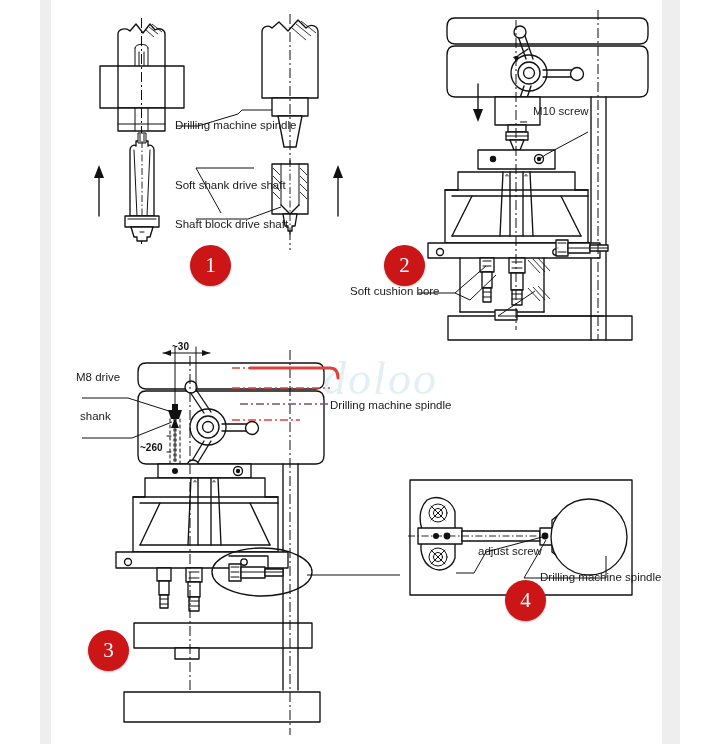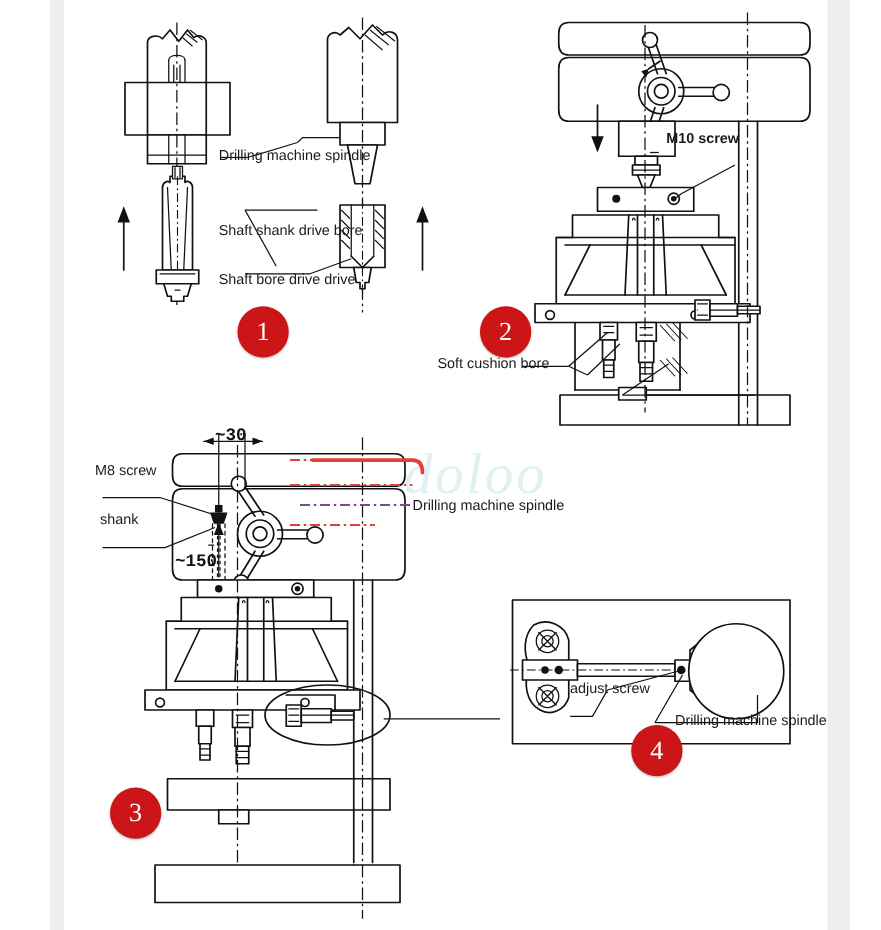--- a/index.html
+++ b/index.html
@@ -33,22 +33,22 @@
   .lbl {
     position: absolute;
     font-family: "Liberation Sans", sans-serif;
     font-size: 11.5px;
     color: #1a1a1a;
     white-space: nowrap;
     line-height: 1;
   }
   .dim {
     position: absolute;
-    font-family: Liberation Mono, monospace;
-    font-size: 14px;
+    font-family: Liberation Sans, sans-serif;
+    font-size: 10px;
     font-weight: bold;
     color: #111;
     white-space: nowrap;
   }
   .badge {
     position: absolute;
     width: 41px;
     height: 41px;
     border-radius: 50%;
     background: #cc1517;
@@ -414,33 +414,33 @@
       <circle class="wh" cx="589" cy="537" r="38"></circle>
 
       <path class="ld" d="M456,573 L474,573 L486,552"></path>
       <path class="ld" d="M486,552 L546,536"></path>
       <path class="ld" d="M524,578 L606,578 L606,556"></path>
       <path class="ld" d="M524,578 L546,540"></path>
     </g>
   </svg>
 
   <div class="lbl" style="left:175px; top:120px;">Drilling machine spindle</div>
-  <div class="lbl" style="left:175px; top:180px;">Shaft shank drive bore</div>
-  <div class="lbl" style="left:175px; top:219px;">Shaft bore drive drive</div>
-
-  <div class="lbl" style="left:533px; top:106px;font-weight:bold;">M10 screw</div>
+  <div class="lbl" style="left:175px; top:180px;">Soft shank drive shaft</div>
+  <div class="lbl" style="left:175px; top:219px;">Shaft block drive shaft</div>
+
+  <div class="lbl" style="left:533px; top:106px;">M10 screw</div>
   <div class="lbl" style="left:350px; top:286px;">Soft cushion bore</div>
 
-  <div class="lbl" style="left:76px; top:372px;">M8 screw</div>
+  <div class="lbl" style="left:76px; top:372px;">M8 drive</div>
   <div class="lbl" style="left:80px; top:411px;">shank</div>
   <div class="lbl" style="left:330px; top:400px;">Drilling machine spindle</div>
   <div class="dim" style="left:172px; top:341px;">~30</div>
-  <div class="dim" style="left:140px; top:442px;">~150</div>
-
-  <div class="lbl" style="left:456px; top:546px;">adjust screw</div>
+  <div class="dim" style="left:140px; top:442px;">~260</div>
+
+  <div class="lbl" style="left:478px; top:546px;">adjust screw</div>
   <div class="lbl" style="left:540px; top:572px;">Drilling machine spindle</div>
 
   <div class="badge" style="left:190px; top:245px;">1</div>
   <div class="badge" style="left:384px; top:245px;">2</div>
   <div class="badge" style="left:88px; top:630px;">3</div>
   <div class="badge" style="left:505px; top:580px;">4</div>
 
 </div>
 
 </body></html>

